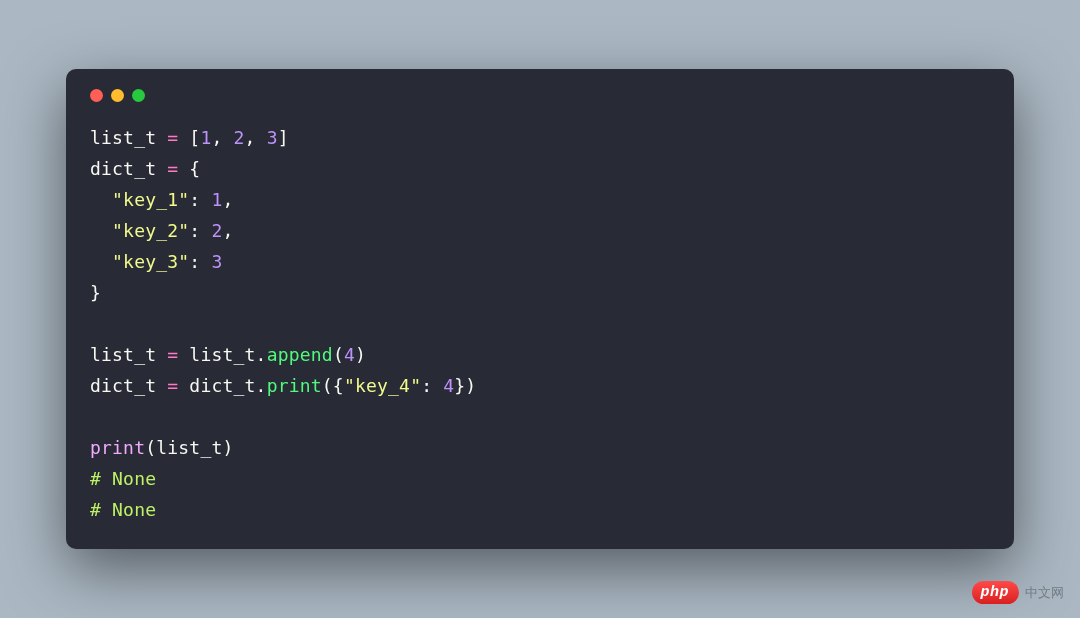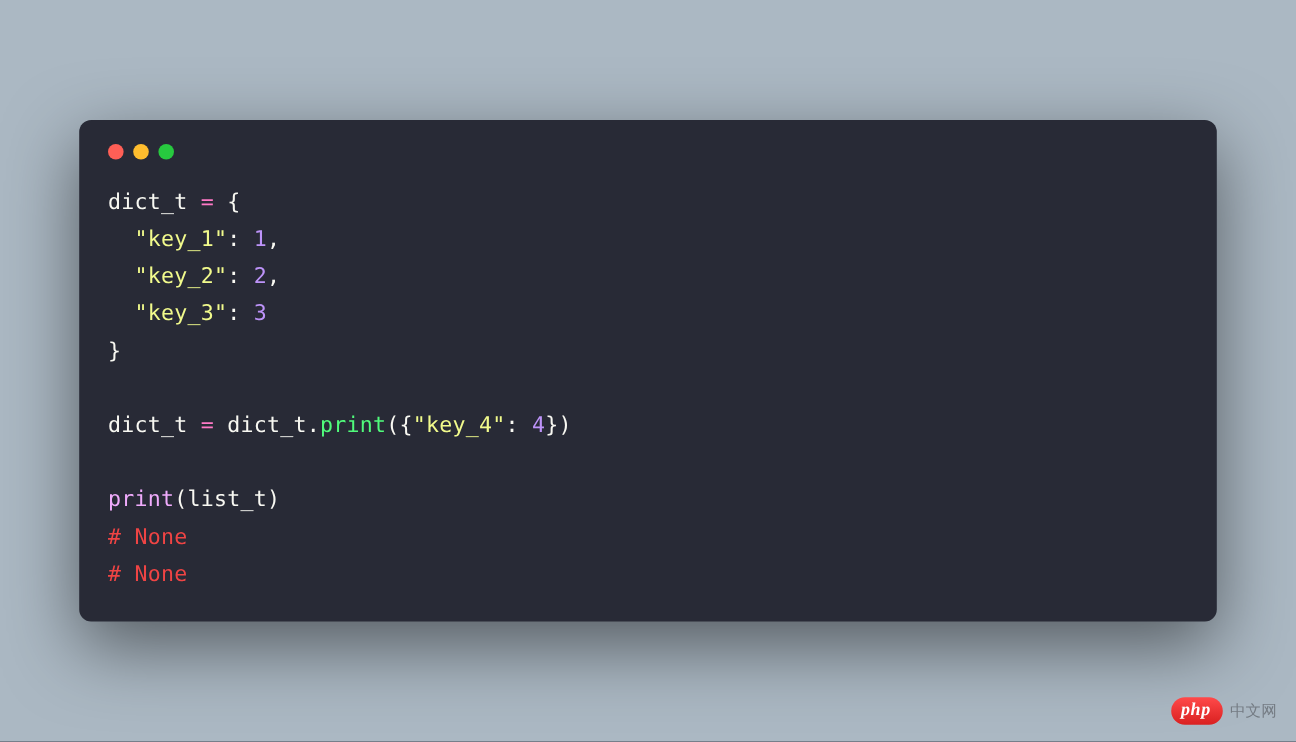--- a/index.html
+++ b/index.html
@@ -40,33 +40,33 @@
       letter-spacing: 0.2px;
     }
     .code pre { white-space: pre; }
     .var { color: #f8f8f2; }
     .op { color: #ff79c6; }
     .punct { color: #f8f8f2; }
     .num { color: #bd93f9; }
     .str { color: #f1fa8c; }
     .method { color: #50fa7b; }
     .call { color: #f0abfc; }
-    .comment { color: #ef4444; text-align: right; }
+    .comment { color: #bef264; text-align: right; }
     .footer {
       position: absolute;
       bottom: 14px;
       right: 16px;
       display: flex;
       align-items: center;
       gap: 6px;
     }
     .php-badge {
       background: linear-gradient(to bottom, #ff4a4a, #d92020);
       color: #fff;
-      font-family: Liberation Serif, serif;
+      font-family: Liberation Mono, monospace;
       font-weight: bold;
       font-style: italic;
       font-size: 15px;
       padding: 3px 10px 3px 8px;
       border-radius: 12px;
       letter-spacing: 0.5px;
     }
     .footer-text {
       color: #747b83;
       font-size: 13px;
@@ -76,26 +76,28 @@
 </head>
 <body>
 
 <div class="window">
   <div class="titlebar">
     <div class="dot dot-red"></div>
     <div class="dot dot-yellow"></div>
     <div class="dot dot-green"></div>
   </div>
   <div class="code">
+<pre><span class="var">list_t</span><span class="op"> = </span><span class="punct">[</span><span class="num">1</span><span class="punct">, </span><span class="num">2</span><span class="punct">, </span><span class="num">3</span><span class="punct">]</span></pre>
 <pre><span class="var">dict_t</span><span class="op"> = </span><span class="punct">{</span></pre>
 <pre><span>  </span><span class="str">"key_1"</span><span class="punct">: </span><span class="num">1</span><span class="punct">,</span></pre>
 <pre><span>  </span><span class="str">"key_2"</span><span class="punct">: </span><span class="num">2</span><span class="punct">,</span></pre>
 <pre><span>  </span><span class="str">"key_3"</span><span class="punct">: </span><span class="num">3</span></pre>
 <pre><span class="punct">}</span></pre>
 <pre> </pre>
+<pre><span class="var">list_t</span><span class="op"> = </span><span class="var">list_t</span><span class="punct">.</span><span class="method">append</span><span class="punct">(</span><span class="num">4</span><span class="punct">)</span></pre>
 <pre><span class="var">dict_t</span><span class="op"> = </span><span class="var">dict_t</span><span class="punct">.</span><span class="method">print</span><span class="punct">({</span><span class="str">"key_4"</span><span class="punct">: </span><span class="num">4</span><span class="punct">})</span></pre>
 <pre> </pre>
 <pre><span class="call">print</span><span class="punct">(</span><span class="var">list_t</span><span class="punct">)</span></pre>
 <pre><span class="comment"># None</span></pre>
 <pre><span class="comment"># None</span></pre>
   </div>
 </div>
 
 <div class="footer">
   <span class="php-badge">php</span>

